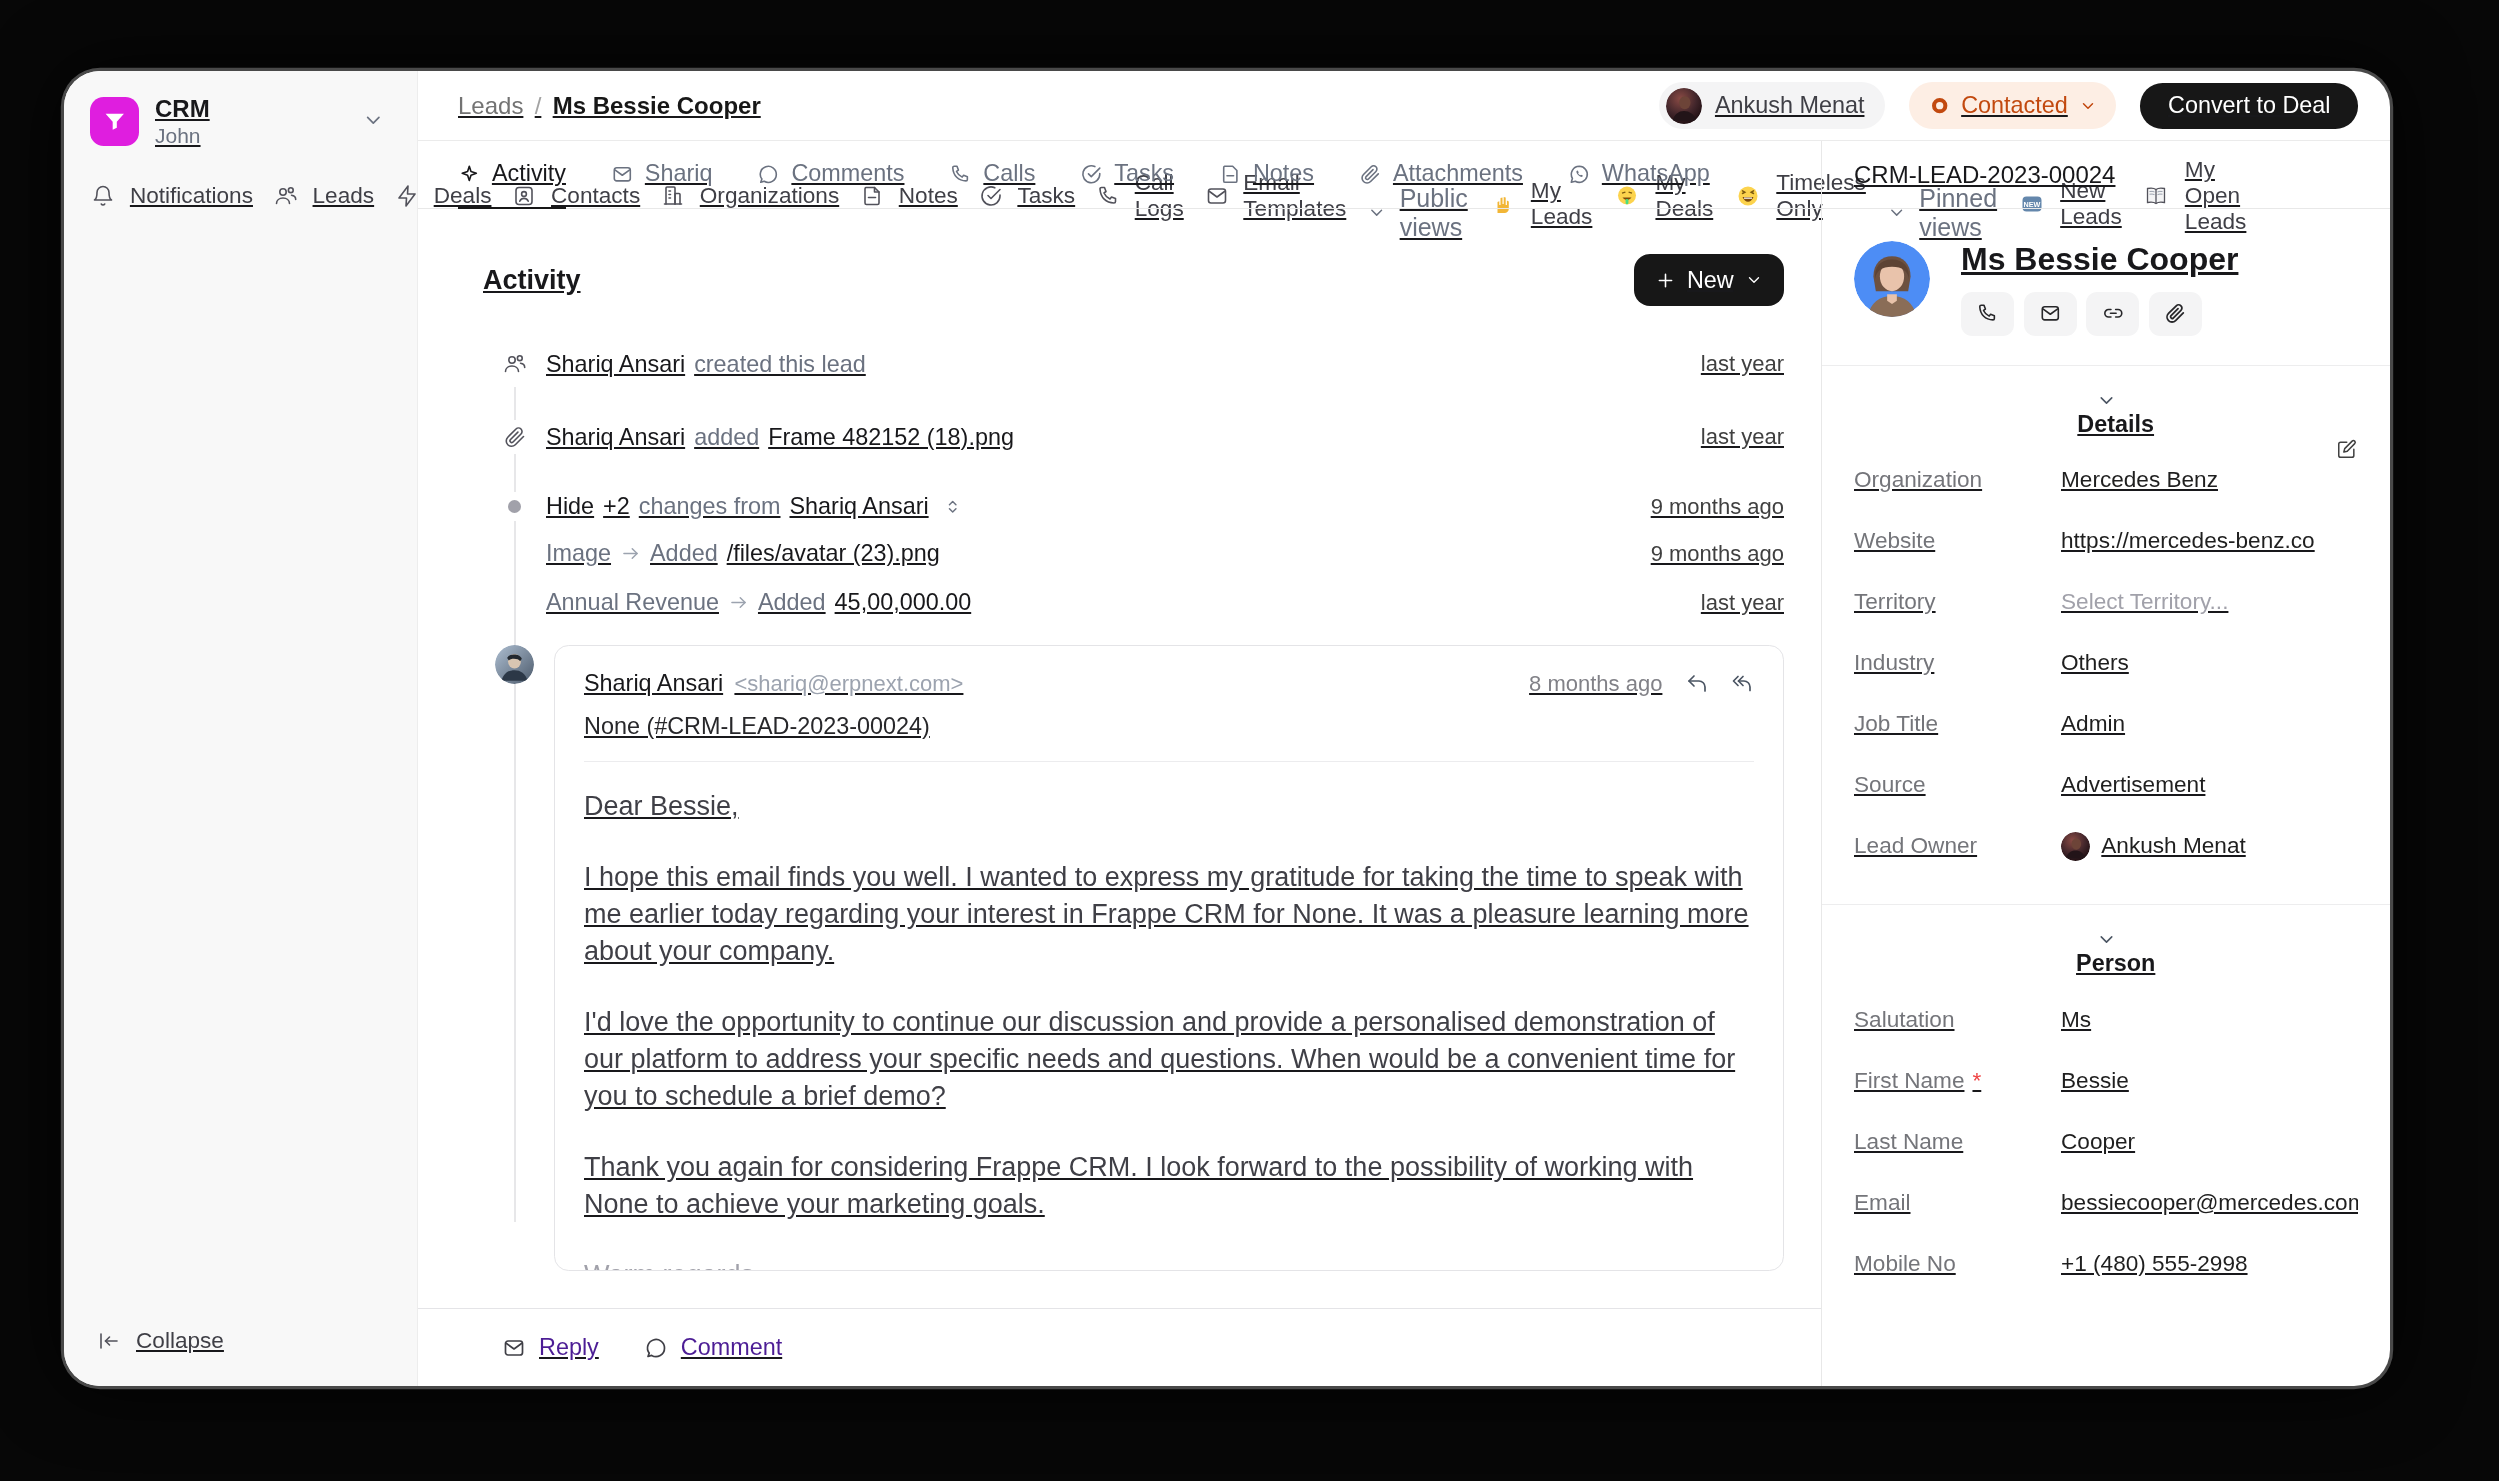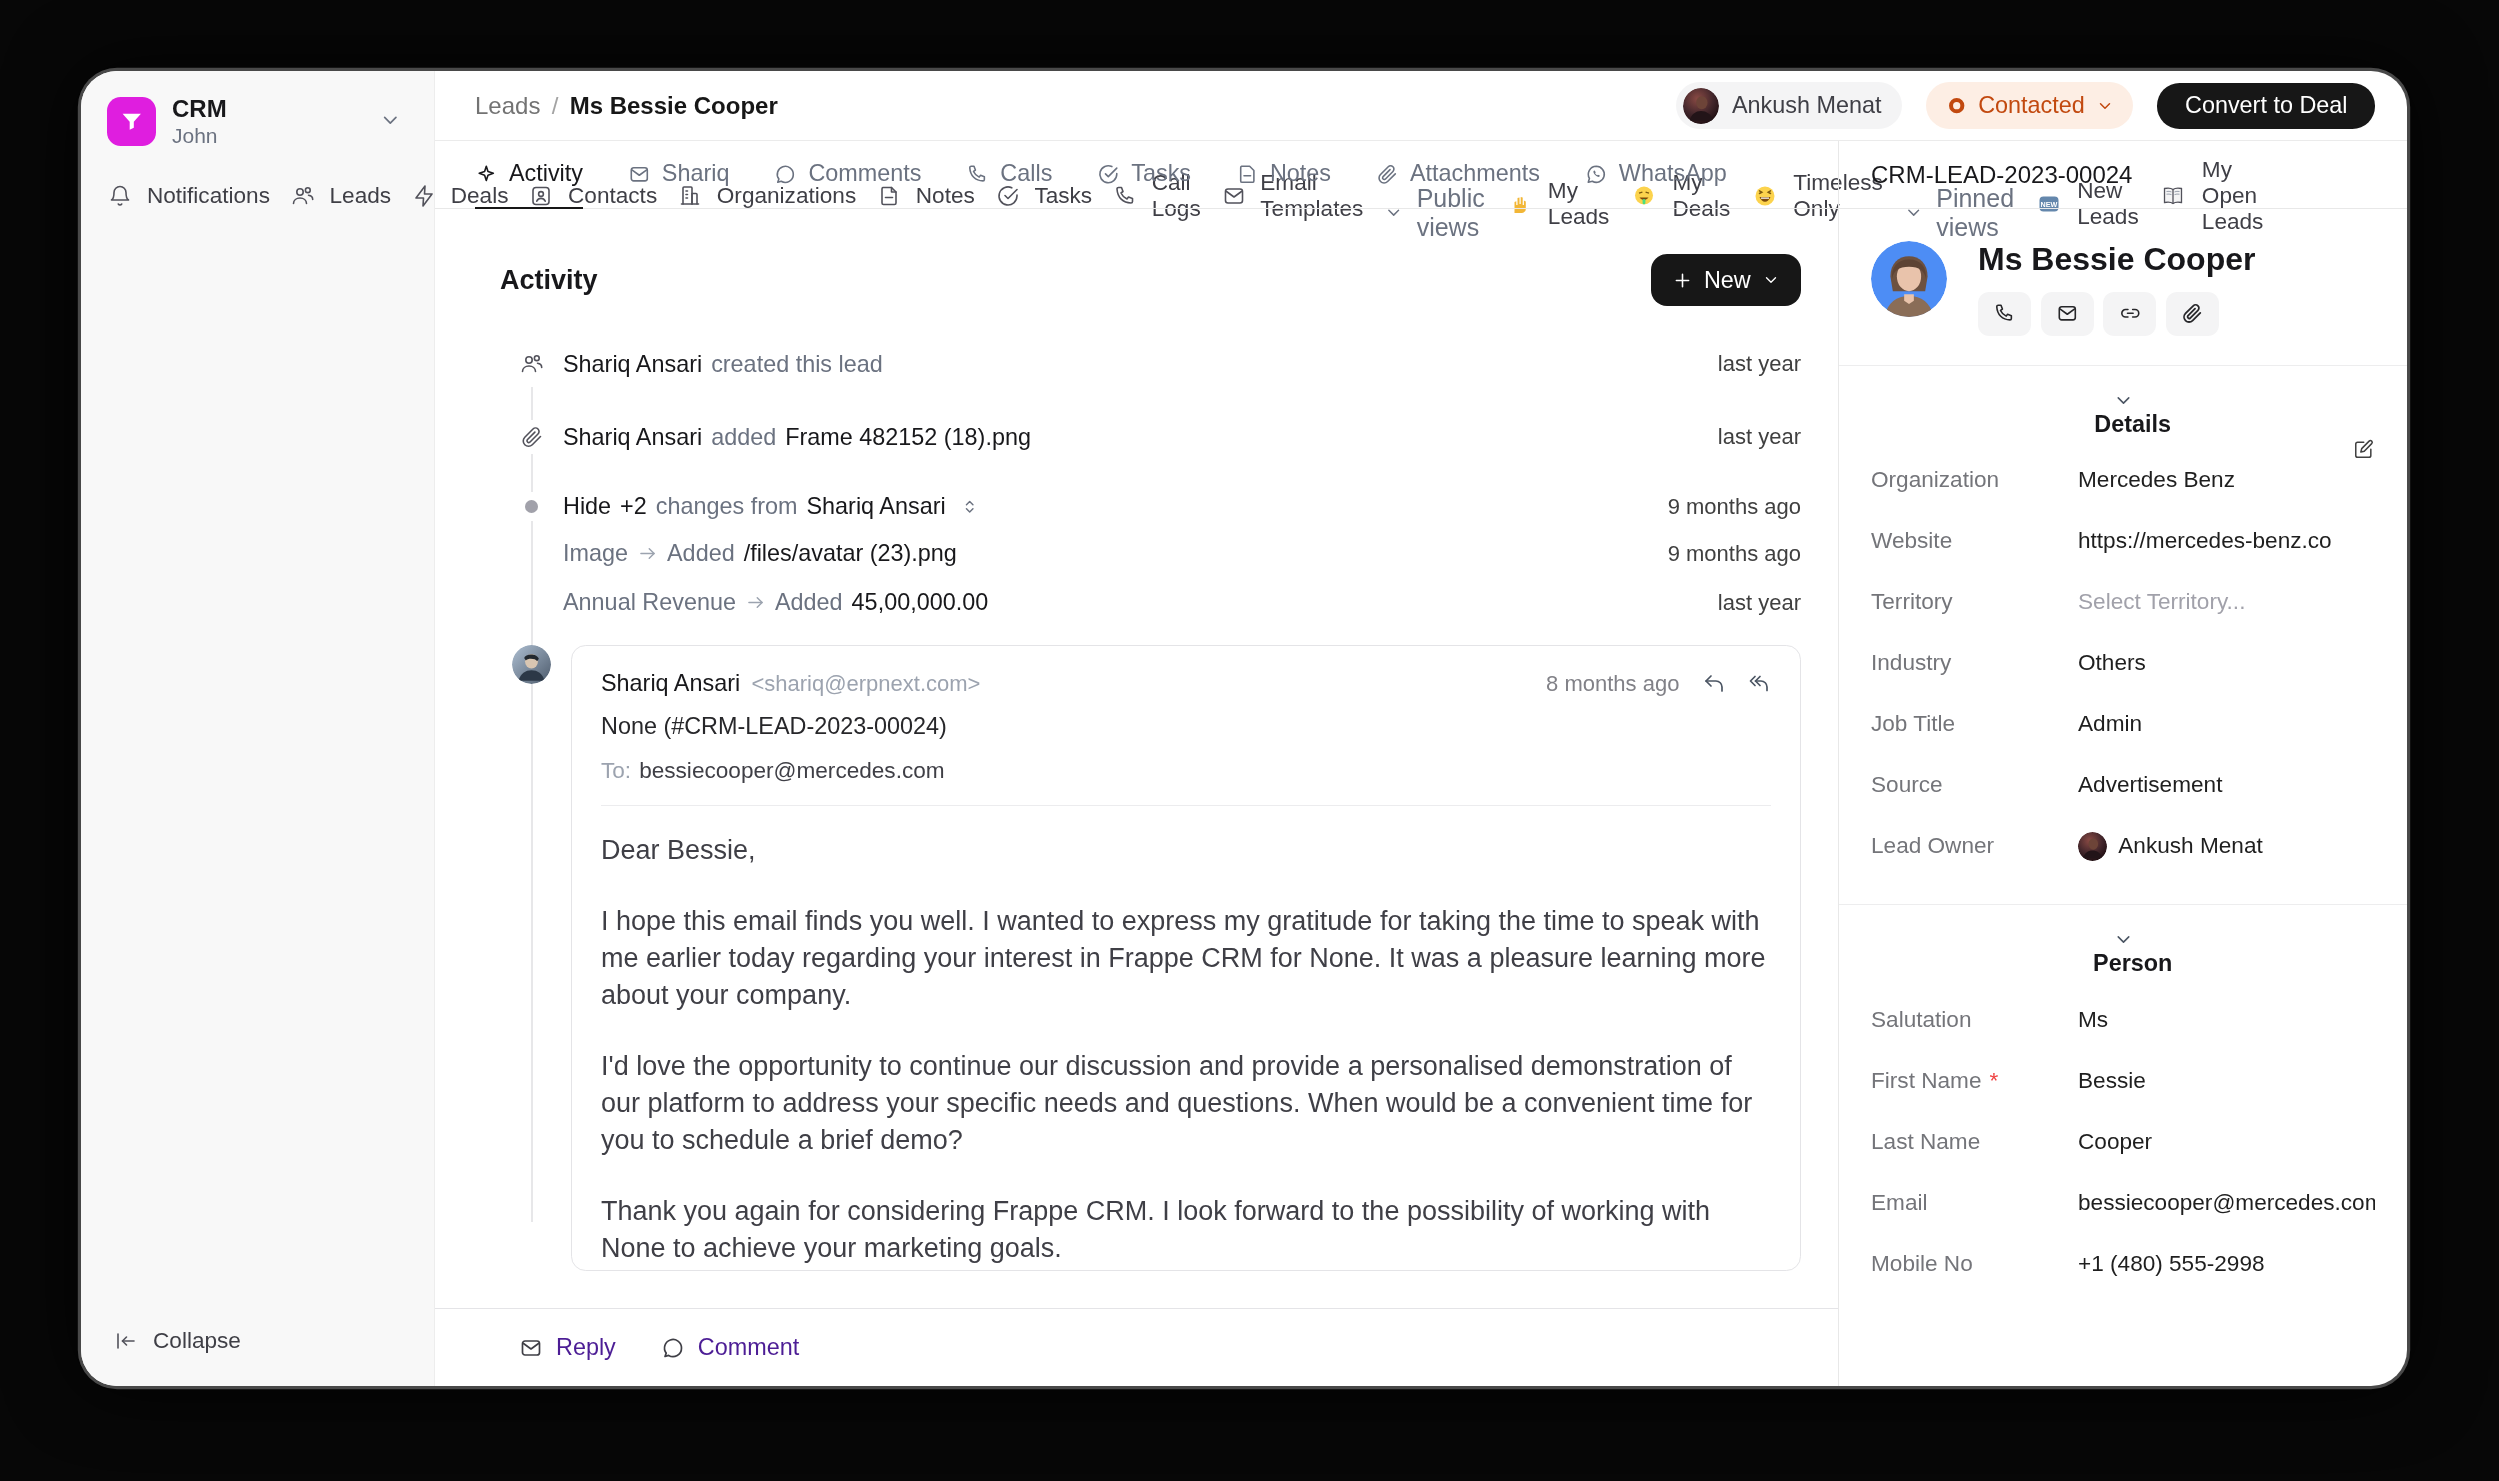--- a/index.html
+++ b/index.html
@@ -1,23 +1,24 @@
 <!DOCTYPE html>
 <html style="font-size:13px"><head>
 <meta charset="utf-8">
 <style>
   * { margin:0; padding:0; box-sizing:border-box; }
   html,body { width:2500px; height:1481px; overflow:hidden; background:#070707; }
   body { font-family:"Liberation Sans","DejaVu Sans",sans-serif; color:#18181b; }
 
   .window {
-    position:absolute; left:81px; top:71px; width:2326px; height:1315px;
+    position:absolute; left:64px; top:71px; width:2326px; height:1315px;
     background:#ffffff; border-radius:36px; overflow:hidden;
     box-shadow:0 0 0 3.2px rgba(255,255,255,.28), 0 0 73px rgba(0,0,0,.9);
     display:flex;
+    text-decoration:underline;
   }
 
   
   .sidebar {
     width:354px; min-width:354px; background:#f8f8f8; border-right:0.8px solid #ededed;
     display:flex; flex-direction:column; padding:24px 0 21px 0;
   }
   .switcher { display:flex; align-items:center; margin:0 32px 0 26px; cursor:pointer; }
   .logo {
     width:49px; height:49px; border-radius:13.7px; background:#df1edf;
@@ -634,21 +635,20 @@
                     <span>
                         <svg viewBox="0 0 24 24" width="24" height="24" fill="none" stroke="currentColor" stroke-width="1.7" stroke-linecap="round" stroke-linejoin="round">
                           <polyline points="8 13.5 3.5 9 8 4.5"></polyline>
                           <polyline points="13 13.5 8.5 9 13 4.5"></polyline>
                           <path d="M8.5 9H14a6 6 0 0 1 6 6v3.5"></path>
                         </svg>
                       </span>
                   </span>
                 </div>
                 <div class="em-subject">None (#CRM-LEAD-2023-00024)</div>
-                <div class="em-to"><span>To:</span><b>bessiecooper@mercedes.com</b></div>
                 <div class="em-div"></div>
                 <div class="em-body">
                   <p>Dear Bessie,</p>
                   <p>I hope this email finds you well. I wanted to express my gratitude for taking the time to speak with me earlier today regarding your interest in Frappe CRM for None. It was a pleasure learning more about your company.</p>
                   <p>I'd love the opportunity to continue our discussion and provide a personalised demonstration of our platform to address your specific needs and questions. When would be a convenient time for you to schedule a brief demo?</p>
                   <p>Thank you again for considering Frappe CRM. I look forward to the possibility of working with None to achieve your marketing goals.</p>
                   <p class="signoff">Warm regards,</p>
                 </div>
               </div>
             </div>

